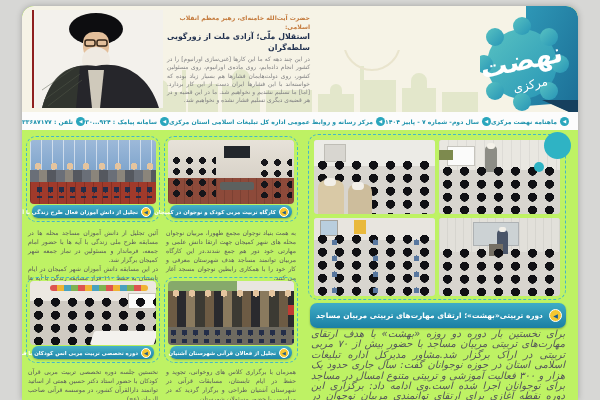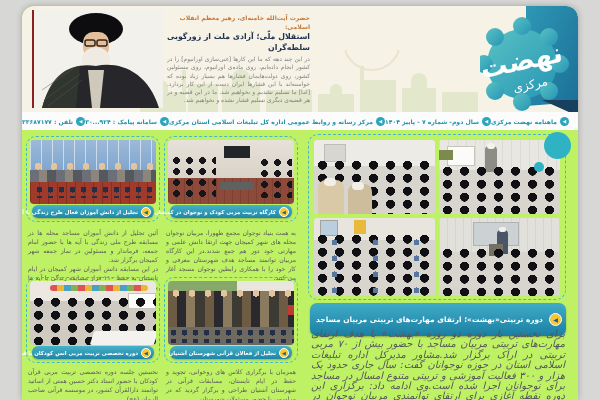--- a/index.html
+++ b/index.html
@@ -41,21 +41,21 @@
   .cap-ic{width:10px;height:10px;border-radius:50%;background:#f6c731;border:1px solid #fff;
           color:#1c5c8e;font-size:5px;display:flex;align-items:center;justify-content:center;flex:0 0 auto;box-sizing:border-box;}
   .cap-tx{flex:1;color:#fff;font-size:5.4px;font-weight:bold;text-align:center;white-space:nowrap;letter-spacing:-.2px;}
   .pbody{position:absolute;width:130px;color:#58585a;font-size:6.2px;line-height:9px;
          text-align:justify;direction:rtl;white-space:pre-line;}
   
   .bigframe{left:286px;top:128px;width:258px;height:166px;padding:5px;
             display:grid;grid-template-columns:1fr 1fr;grid-template-rows:74px 78px;gap:4px;direction:ltr;}
   .gph{position:relative;border-radius:3px;overflow:hidden;background:#d8d5cf;}
   .bubble{position:absolute;border-radius:50%;background:#2fb3c4;}
-  .maincap{position:absolute;left:288px;top:297px;width:256px;height:33px;border-radius:7px;
+  .maincap{position:absolute;left:288px;top:297px;width:256px;height:25px;border-radius:7px;
            background:linear-gradient(180deg,#3facc6,#1b7fa4);display:flex;align-items:center;
            direction:rtl;padding:0 4px;gap:4px;box-shadow:0 1px 2px rgba(0,0,0,.3);box-sizing:border-box;}
   .maincap .cap-ic{width:13px;height:13px;font-size:6px;}
   .maincap .cap-tx{font-size:7.4px;letter-spacing:0;}
   .mainbody{position:absolute;left:289px;top:323px;width:254px;color:#55565a;font-size:10px;
             line-height:10.4px;text-align:justify;direction:rtl;font-style:italic;}
 </style>
 </head>
 <body>
 

